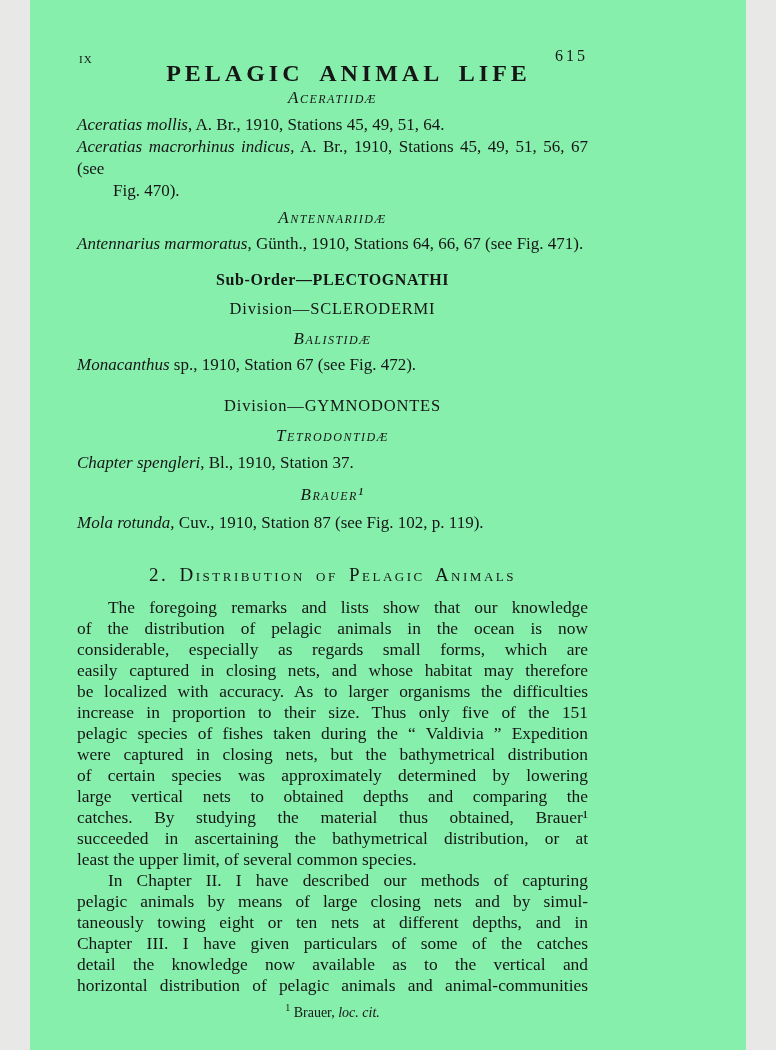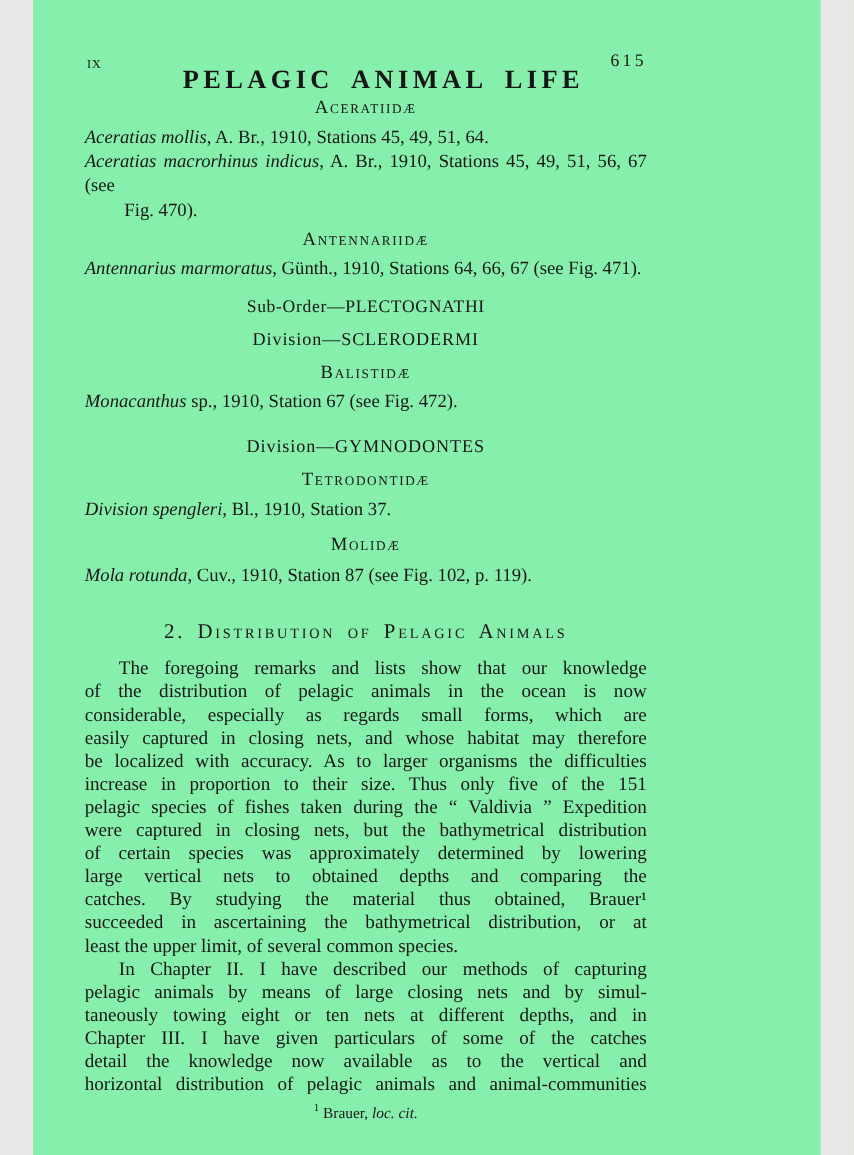--- a/index.html
+++ b/index.html
@@ -24,24 +24,24 @@
     position:absolute; left:50%; top:0; transform:translateX(-50%);
     margin:16px; font-size:24px; font-weight:bold;
     letter-spacing:4px; word-spacing:7px; white-space:nowrap;
   }
   .page-number {
     position:absolute; right:0; top:3px;
     font-size:16px; letter-spacing:3px;
   }
   .family {
     text-align:center; font-variant:small-caps;
-    font-size:17px; letter-spacing:1.5px;
+    font-size:17px; letter-spacing:1.5px;font-style:italic;
   }
   .suborder {
-    text-align:center; font-weight:normal;
+    text-align:center; font-weight:bold;
     font-size:16px; letter-spacing:0.6px;
   }
   .division {
     text-align:center; font-size:16.5px; letter-spacing:0.8px;
   }
   
   .entry { font-size:17px; line-height:22px; margin:0; }
   .sp { font-style:italic; }
   .jline { text-align:justify; text-align-last:justify; }
   .cont-line { padding-left:36px; }
@@ -94,23 +94,23 @@
   <div class="division mt10">Division—SCLERODERMI</div>
 
   <div class="family mt10">Balistidæ</div>
 
   <p class="entry mt5"><span class="sp">Monacanthus</span><span> sp., 1910, Station 67 (see Fig. 472).</span></p>
 
   <div class="division mt20">Division—GYMNODONTES</div>
 
   <div class="family mt10">Tetrodontidæ</div>
 
-  <p class="entry mt6"><span class="sp">Division spengleri</span><span>, Bl., 1910, Station 37.</span></p>
+  <p class="entry mt6"><span class="sp">Chapter spengleri</span><span>, Bl., 1910, Station 37.</span></p>
 
-  <div class="family mt11">Molidæ</div>
+  <div class="family mt11">Brauer¹</div>
 
   <p class="entry mt7"><span class="sp">Mola rotunda</span><span>, Cuv., 1910, Station 87 (see Fig. 102, p. 119).</span></p>
 
   <h2 class="section-heading mt30">2. Distribution of Pelagic Animals</h2>
 
   <div class="paragraph mt11">
     <div class="bline ind">The foregoing remarks and lists show that our knowledge</div>
     <div class="bline">of the distribution of pelagic animals in the ocean is now</div>
     <div class="bline">considerable, especially as regards small forms, which are</div>
     <div class="bline">easily captured in closing nets, and whose habitat may therefore</div>

